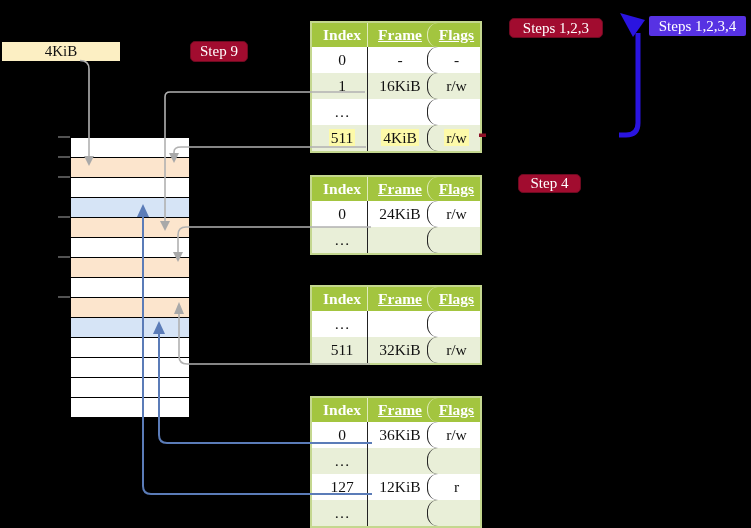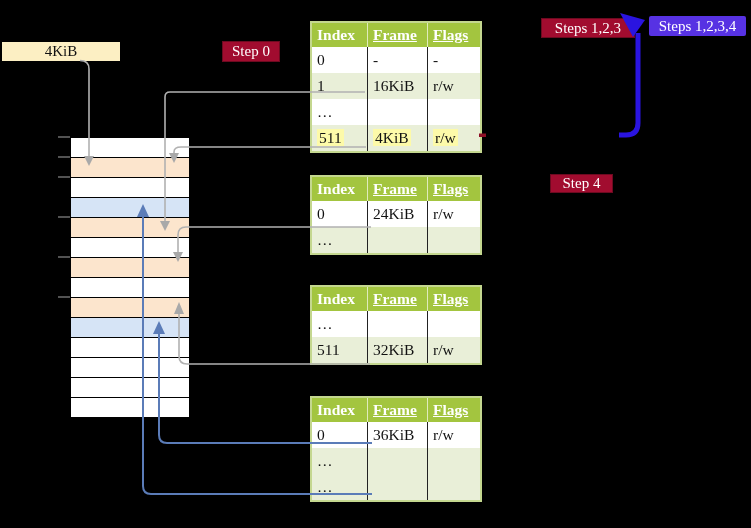--- a/index.html
+++ b/index.html
@@ -21,41 +21,41 @@
   #frame-label{
     position:absolute;left:2px;top:42px;width:118px;height:19px;
     background:var(--cream);color:#111;font-size:15px;
     display:flex;align-items:center;justify-content:center;
   }
   
   .badge{
     position:absolute;display:flex;align-items:center;justify-content:center;
     color:#fff;font-size:15px;white-space:nowrap;
   }
-  .badge-red{background:var(--badge-red);border:1px solid #6d0a20;border-radius:0;margin-left:32px;}
+  .badge-red{background:var(--badge-red);border:1px solid #6d0a20;border-radius:5px;}
   .badge-blue{background:var(--badge-blue);border-radius:2px;}
   #badge-step0{left:190px;top:41px;width:56px;height:19px;}
   #badge-steps123{left:509px;top:18px;width:92px;height:18px;}
   #badge-steps1234{left:649px;top:16px;width:97px;height:20px;}
   #badge-step4{left:518px;top:174px;width:61px;height:17px;}
   
   .ptable{
     position:absolute;left:310px;width:172px;
     border:2px solid var(--table-border);box-sizing:border-box;background:#fff;
   }
   .ptable .hdr{display:flex;background:var(--header-green);height:24px;}
   .ptable .hdr .cell{
     color:#fff;font-weight:bold;font-size:15.5px;line-height:24px;
   }
   .ptable .row{display:flex;height:26px;background:#fff;}
   .ptable .row.shade{background:var(--row-alt);}
-  .cell{box-sizing:border-box;padding-left:5px;font-size:15.5px;line-height:26px;color:#111;overflow:hidden;}
+  .cell{box-sizing:border-box;padding-left:5px;font-size:15.5px;line-height:26px;color:#111;overflow:hidden;text-align:center;}
   .col-0{width:55px;}
   .col-1{width:60px;border-left:1px solid #222;}
-  .col-2{flex:1;border-left:1px solid #222;}
+  .col-2{flex:1;border-left:1px solid #222;border-radius:11px;}
   .hdr .col-1,.hdr .col-2{border-left:1px solid rgba(255,255,255,.65);text-decoration:underline;}
   .hl-text{background:var(--highlight);padding:0 2px;}
   #table-1{top:21px;}
   #table-2{top:175px;}
   #table-3{top:285px;}
   #table-4{top:396px;}
   
   #overlay{position:absolute;left:0;top:0;z-index:10;pointer-events:none;}
 </style>
 </head>
@@ -75,21 +75,21 @@
       <div class="mem-row mem-peach"></div>
       <div class="mem-row mem-blue"></div>
       <div class="mem-row mem-white"></div>
       <div class="mem-row mem-white"></div>
       <div class="mem-row mem-white"></div>
       <div class="mem-row mem-white"></div>
     </div>
 
   <div id="frame-label">4KiB</div>
 
-  <div id="badge-step0" class="badge badge-red">Step 0</div>
+  <div id="badge-step0" class="badge badge-red">Step 9</div>
   <div id="badge-steps123" class="badge badge-red">Steps 1,2,3</div>
   <div id="badge-steps1234" class="badge badge-blue">Steps 1,2,3,4</div>
   <div id="badge-step4" class="badge badge-red">Step 4</div>
 
   <div id="table-1" class="ptable">
       <div class="hdr">
         <div class="cell col-0">Index</div>
         <div class="cell col-1">Frame</div>
         <div class="cell col-2">Flags</div>
       </div>
@@ -156,20 +156,25 @@
       </div>
       <div class="row">
         <div class="cell col-0">0</div>
         <div class="cell col-1">36KiB</div>
         <div class="cell col-2">r/w</div>
       </div>
       <div class="row shade">
         <div class="cell col-0">…</div>
         <div class="cell col-1"></div>
         <div class="cell col-2"></div>
+      </div>
+      <div class="row">
+        <div class="cell col-0">127</div>
+        <div class="cell col-1">12KiB</div>
+        <div class="cell col-2">r</div>
       </div>
       <div class="row shade">
         <div class="cell col-0">…</div>
         <div class="cell col-1"></div>
         <div class="cell col-2"></div>
       </div>
     </div>
 
   <svg id="overlay" width="751" height="528" viewBox="0 0 751 528">
 

